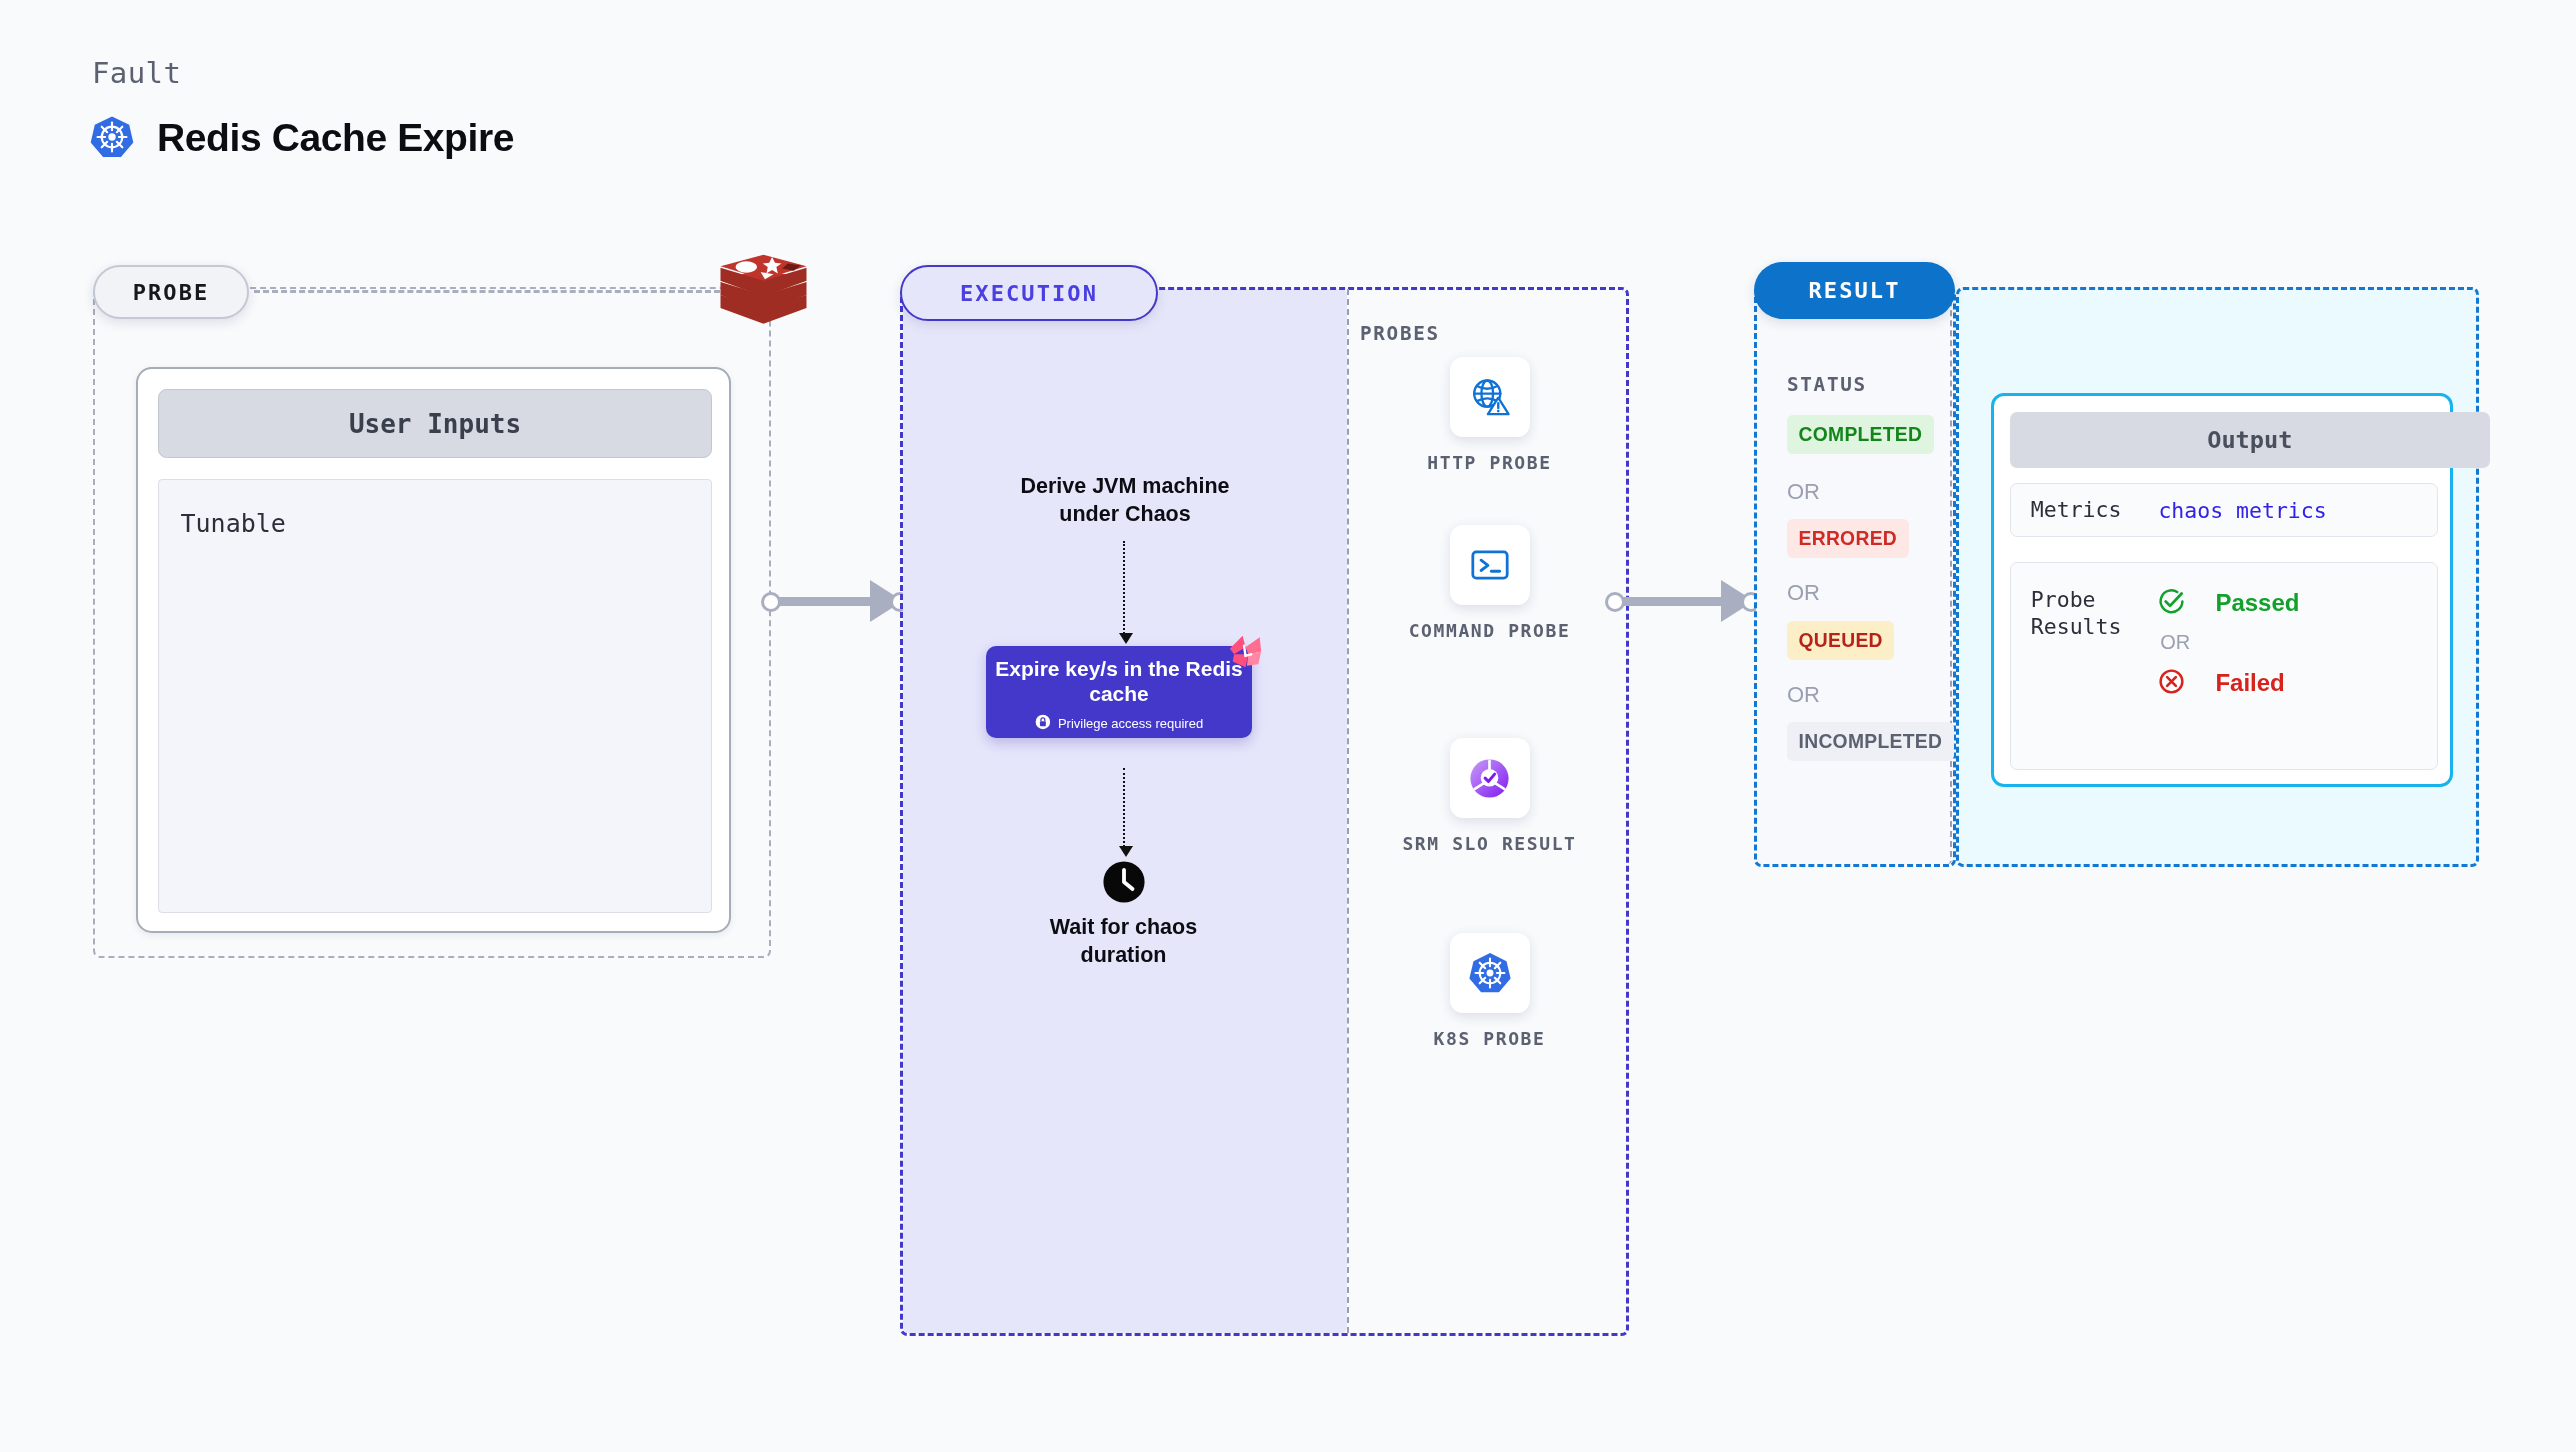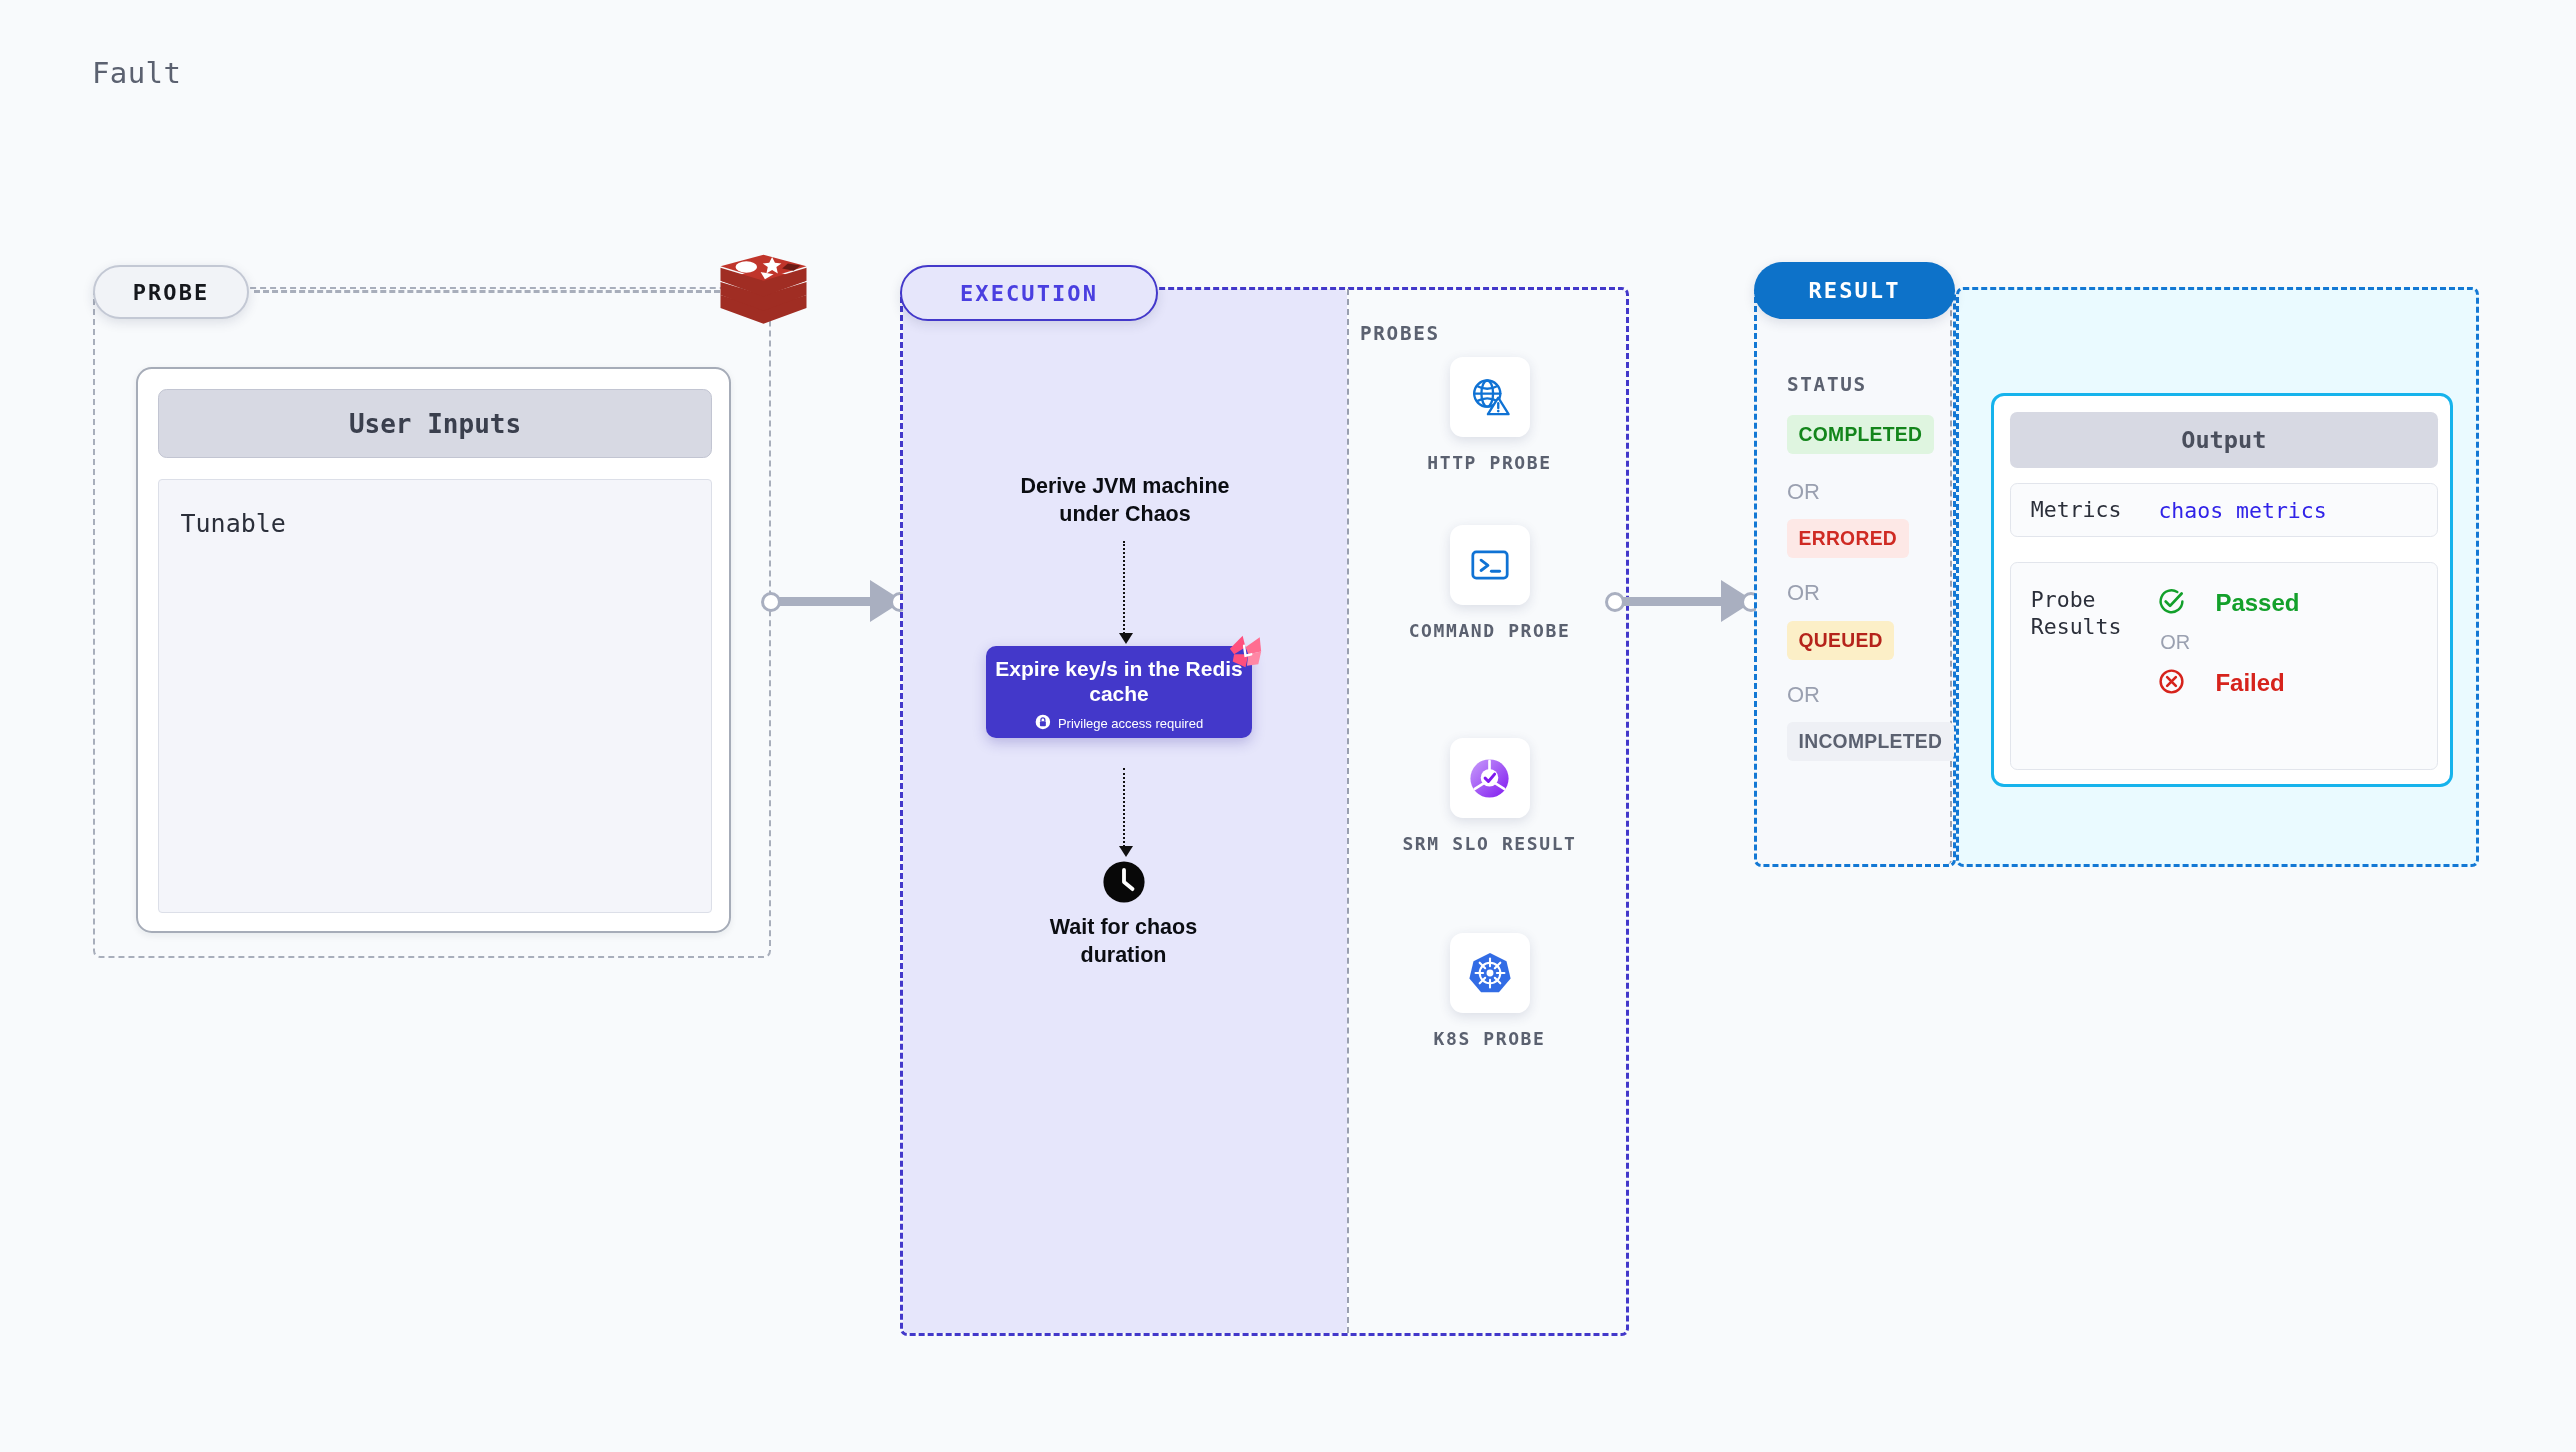--- a/index.html
+++ b/index.html
@@ -156,21 +156,21 @@
   #or-2 { top: 580px; }
   #b-queued { top: 621px; background: #fcefc7; color: #b5231b; }
   #or-3 { top: 682px; }
   #b-incompleted { top: 722px; background: #eef0f5; color: #5b6170; }
 
   #out-card {
     position: absolute; left: 1991px; top: 393px; width: 462px; height: 394px;
     background: #fff; border: 3.6px solid #16b3ec; border-radius: 13px;
   }
   #out-head {
-    position: absolute; left: 15.8px; top: 15.8px; width: 428px; height: 56px;
+    position: absolute; left: 15.8px; top: 15.8px; width: 480px; height: 56px;
     background: #d7d9e3; border-radius: 7.2px;
     display: flex; align-items: center; justify-content: center;
     font-family: "DejaVu Sans Mono", monospace; font-size: 23.6px;
     font-weight: bold; color: #4a4f5d;
   }
   #out-metrics {
     position: absolute; left: 15.8px; top: 87px; width: 428px; height: 54px;
     background: #fafbfd; border: 1.4px solid #e2e5ec; border-radius: 7.2px;
     display: flex; align-items: center;
   }
@@ -214,20 +214,40 @@
   #conn2 .bar { width: 136px; }
   #conn2 .head { left: 116px; }
   #conn2 .dot.a { left: 0; } #conn2 .dot.b { left: 136px; }
 </style>
 </head>
 <body>
 
 <div id="stage">
 
   <div class="hdr-kicker">Fault</div>
+  <div class="hdr-row">
+    <span>
+      <svg width="44" height="44" viewBox="0 0 64 64">
+        <polygon points="32,2 57,14 63,40 45,61 19,61 1,40 7,14" fill="#326ce5"></polygon>
+        <g fill="none" stroke="#fff" stroke-width="3.1" stroke-linecap="round">
+          <circle cx="32" cy="32" r="15"></circle>
+          <circle cx="32" cy="32" r="5.4" fill="#fff" stroke="none"></circle>
+          <line x1="32" y1="11" x2="32" y2="22"></line>
+            <line x1="32" y1="42" x2="32" y2="53"></line>
+          <line x1="11" y1="32" x2="22" y2="32"></line>
+            <line x1="42" y1="32" x2="53" y2="32"></line>
+          <line x1="17" y1="17" x2="25" y2="25"></line>
+            <line x1="39" y1="39" x2="47" y2="47"></line>
+          <line x1="47" y1="17" x2="39" y2="25"></line>
+            <line x1="25" y1="39" x2="17" y2="47"></line>
+        </g>
+      </svg>
+    </span>
+    <span class="hdr-title">Redis Cache Expire</span>
+  </div>
 
   <div id="tune-connector"></div>
   <div class="dashbox" id="tune-dash"></div>
   <div class="badge-pill" id="tune-pill">PROBE</div>
 
   <div id="redis-logo">
     <svg width="95" height="86" viewBox="0 0 132 120">
       <g>
         <path d="M66 78 L126 60 L126 78 L66 100 L6 78 L6 60 Z" fill="#a02d23"></path>
         <path d="M66 60 L126 42 L126 60 L66 82 L6 60 L6 42 Z" fill="#a02d23"></path>

